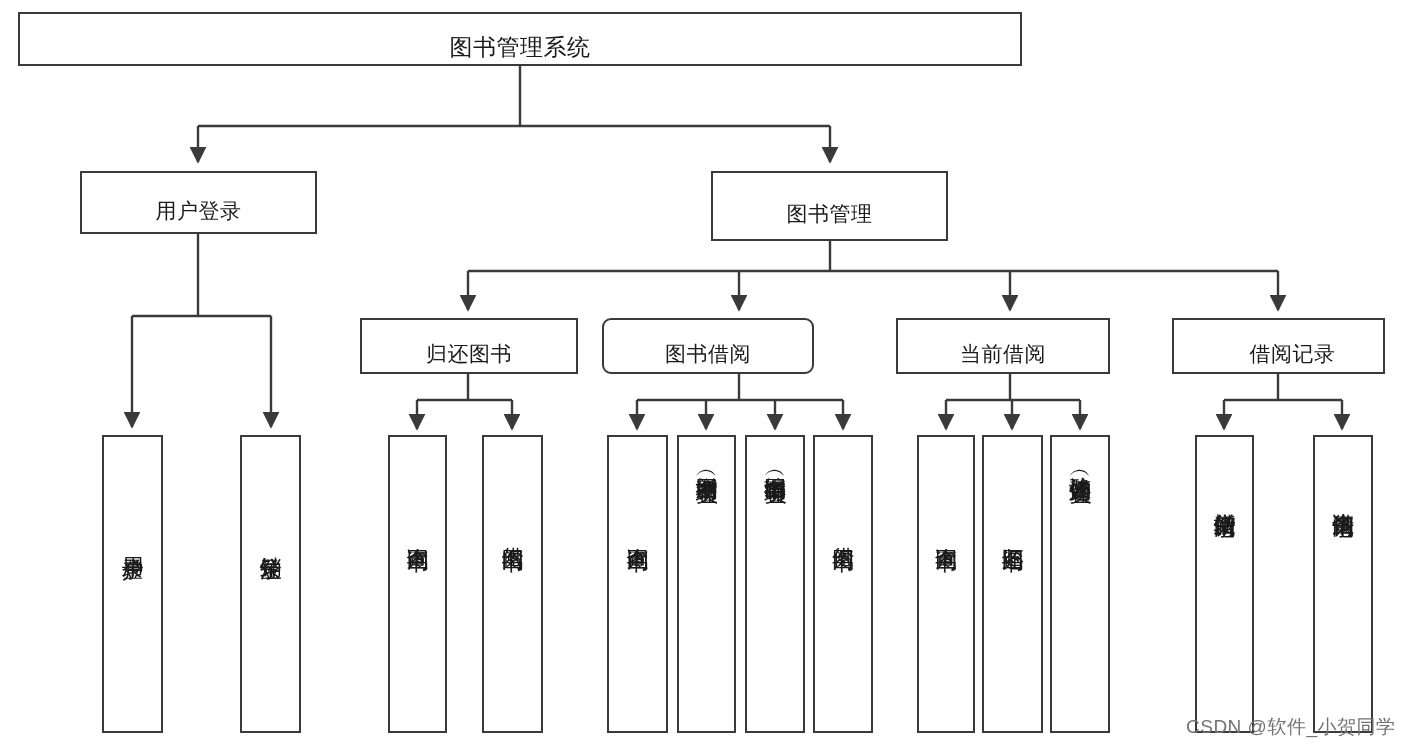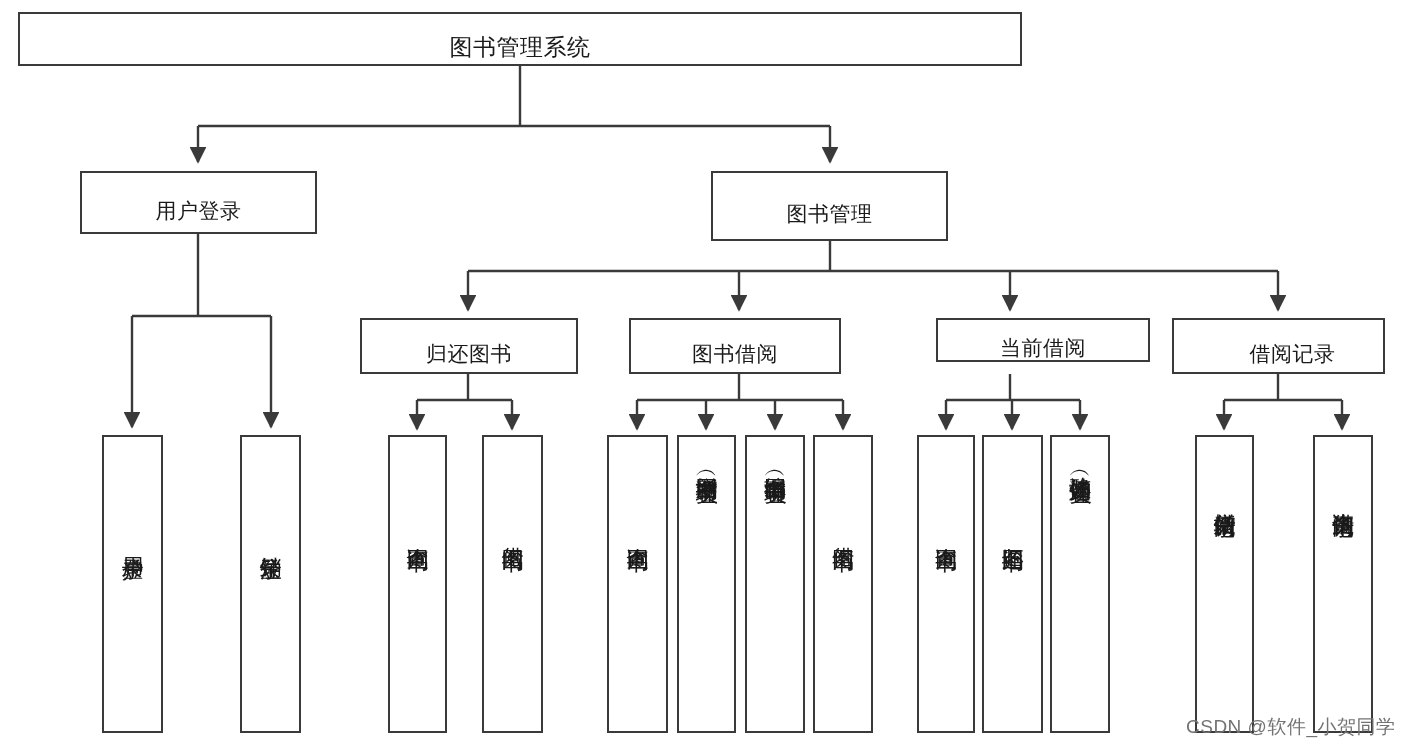--- a/index.html
+++ b/index.html
@@ -133,25 +133,25 @@
   </div>
 
   <div class="node branch" style="left:711px; top:171px; width:237px; height:70px;">
     <span class="label">图书管理</span>
   </div>
 
   <div class="node branch" style="left:360px; top:318px; width:218px; height:56px;">
     <span class="label">归还图书</span>
   </div>
 
-  <div class="node branch" style="left:629px; top:318px; width:212px; height:56px;">
+  <div class="node branch" style="left:602px; top:318px; width:212px; height:56px;border-radius:9px;">
     <span class="label">图书借阅</span>
   </div>
 
-  <div class="node branch" style="left:936px; top:318px; width:214px; height:44px;">
+  <div class="node branch" style="left:896px; top:318px; width:214px; height:56px;">
     <span class="label">当前借阅</span>
   </div>
 
   <div class="node branch" style="left:1172px; top:318px; width:213px; height:56px;padding-left:28px;">
     <span class="label">借阅记录</span>
   </div>
 
   <div class="node leaf" style="left:102px; top:435px; width:61px; height:298px; padding-top:86px;">
     <span class="label">用户登录</span>
   </div>

